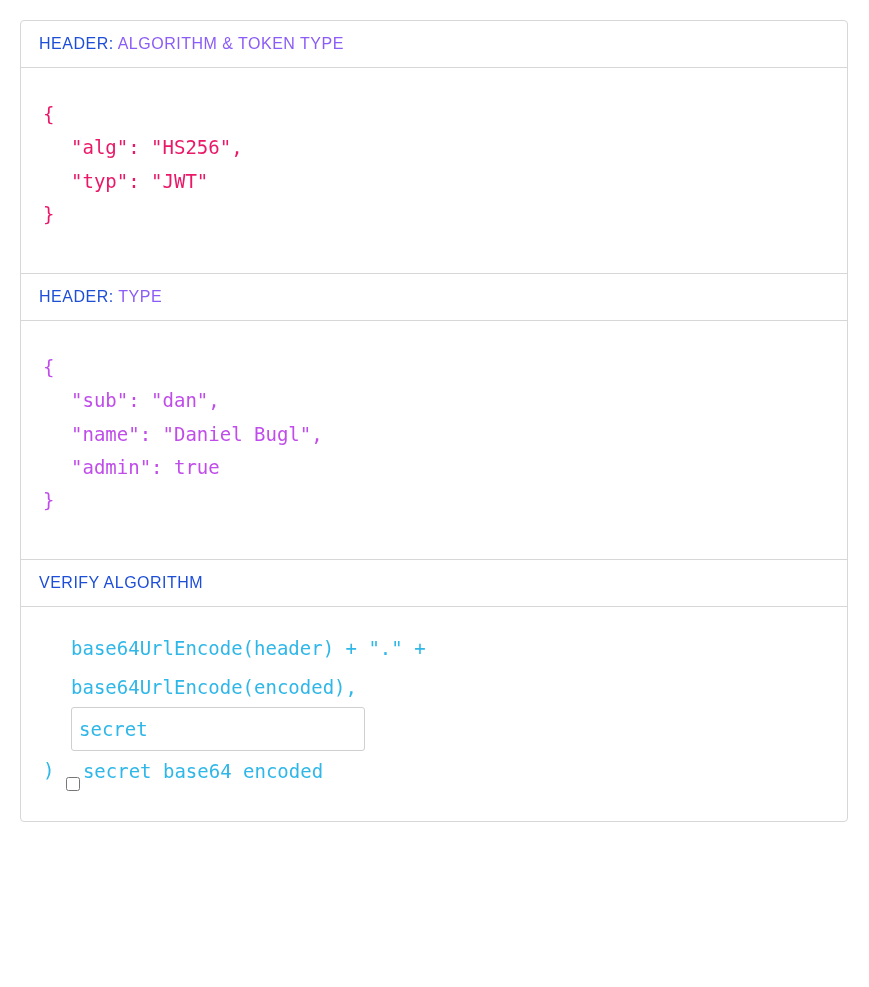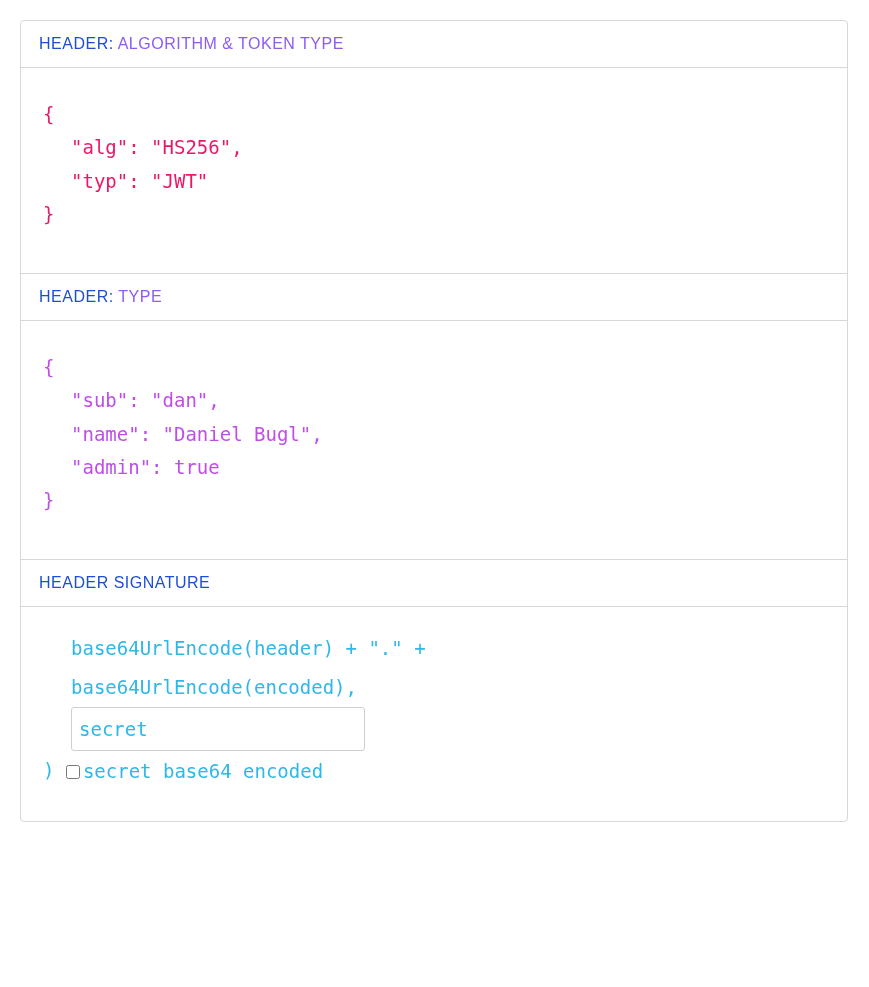--- a/index.html
+++ b/index.html
@@ -65,21 +65,21 @@
       color: #2fb7e8;
       border: 1px solid #cfcfcf;
       border-radius: 3px;
       padding: 10px 7px;
       width: 294px;
       outline: none;
       font-weight: 500;
     }
     .checkbox-wrap {
       display: inline-flex;
-      align-items: center;
+      align-items: flex-end;
       vertical-align: middle;
     }
     .checkbox-wrap input[type="checkbox"] {
       margin-right: 3px;
       width: 14px;
       height: 14px;
       vertical-align: middle;
     }
   </style>
 </head>
@@ -104,21 +104,21 @@
   </div>
   <div class="section-body payload-color" contenteditable="true" style="">
     <div>{</div>
     <div class="indent1">"sub": "dan",</div>
     <div class="indent1">"name": "Daniel Bugl",</div>
     <div class="indent1">"admin": true</div>
     <div>}</div>
   </div>
 
   <div class="section-header">
-    <span class="label-dark">HEADER SIGNATURE</span>
+    <span class="label-dark">VERIFY ALGORITHM</span>
   </div>
   <div class="section-body last signature-color">
     <div class="indent1">base64UrlEncode(header) + "." +</div>
     <div class="indent1">base64UrlEncode(encoded),</div>
     <div class="indent1">
       <input type="text" class="secret-input" value="secret" style="">
     </div>
     <div>
       <span>) </span><span class="checkbox-wrap">
           <input type="checkbox" style="">

